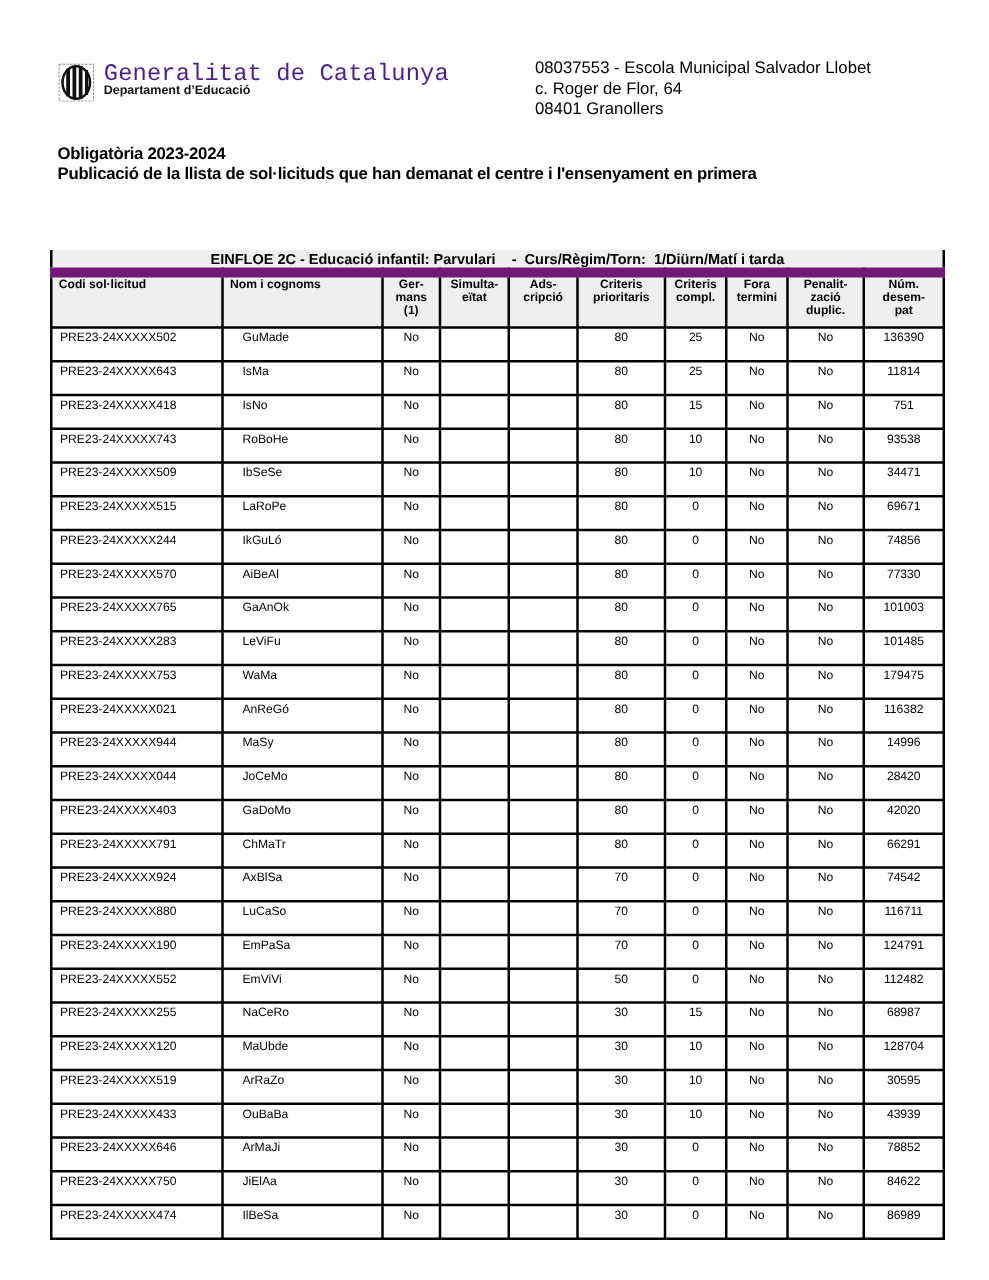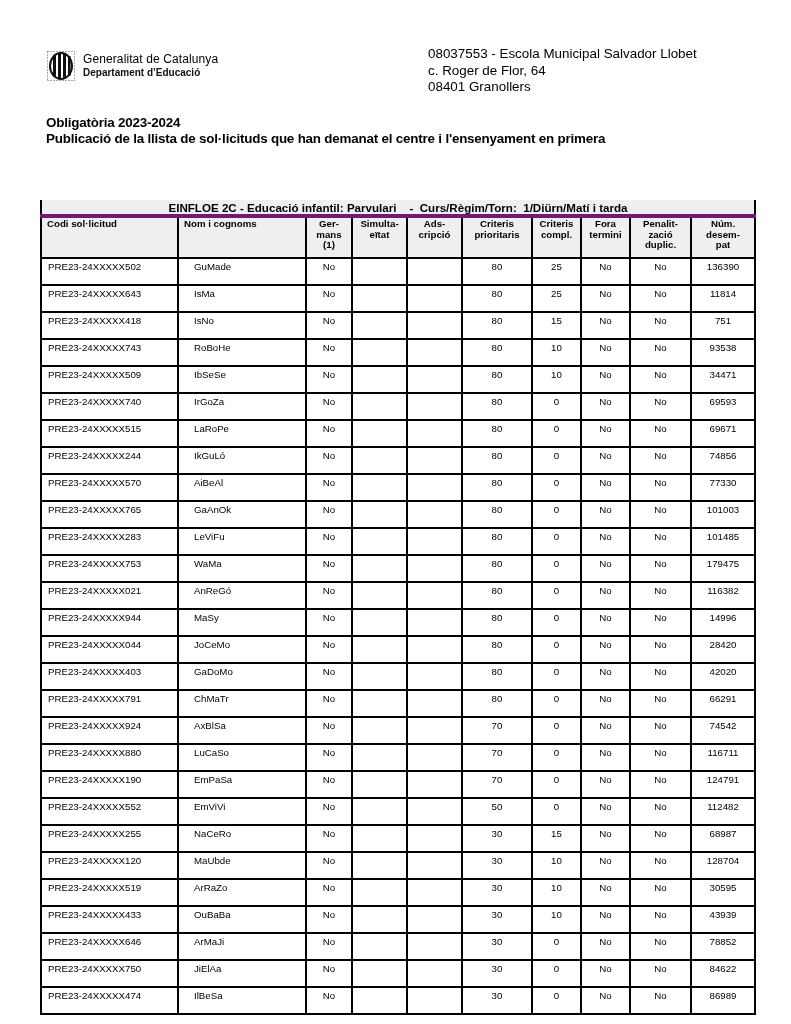--- a/index.html
+++ b/index.html
@@ -1,32 +1,32 @@
 <!DOCTYPE html>
 <html><head>
 <meta charset="utf-8">
 <style>
   html, body { margin: 0; padding: 0; background: #ffffff; }
   body { width: 791px; height: 1024px; position: relative; overflow: hidden;
          font-family: "Liberation Sans", sans-serif; color: #000; }
   .logo { position: absolute; left: 47px; top: 51px; display: flex; align-items: center; }
   .logo-mark { width: 28px; height: 30px; margin-right: 8px; }
   .logo-text { line-height: 14px; }
-  .logo-line1 { font-size: 12px; color: #000000; letter-spacing: 0.1px; }
+  .logo-line1 { font-size: 19px; color: #4c1d95; letter-spacing: 0.1px; font-family: Liberation Mono, monospace; }
   .logo-line2 { font-size: 10px; font-weight: bold; color: #111; }
   .school { position: absolute; left: 428px; top: 46px; font-size: 13.4px; line-height: 16.6px; }
   .headings { position: absolute; left: 46px; top: 115px; font-weight: bold; font-size: 13.4px; line-height: 16.4px; letter-spacing: -0.2px; }
   .tbl-wrap { position: absolute; left: 40px; top: 200px; width: 718px; }
   table { border-collapse: collapse; width: 714px; table-layout: fixed; }
   td, th { border: 2px solid #000; font-size: 9.7px; padding: 0; }
   th { background: #efefef; font-weight: bold; vertical-align: top; line-height: 10.5px; padding-top: 1px; }
   th.left { text-align: left; padding-left: 5px; }
   th.center { text-align: center; }
   .title-row td { background: #efefef; font-weight: bold; font-size: 11.6px; text-align: center;
-                  height: 14px; border-bottom: 4px solid #701a75; margin-top: 29px; }
+                  height: 14px; border-bottom: 8px solid #701a75; margin-top: 29px; }
   .title-row td { border-top: none; }
   .hdr th { height: 38px; }
   tbody.rows td { height: 23px; vertical-align: top; line-height: 11px; padding-top: 2px; }
   td.code { padding-left: 6px; }
   td.name { padding-left: 15px; }
   td.c { text-align: center; }
 </style>
 </head>
 <body>
 
@@ -142,32 +142,20 @@
           <td class="c">No</td>
           <td class="c"></td>
           <td class="c"></td>
           <td class="c">80</td>
           <td class="c">10</td>
           <td class="c">No</td>
           <td class="c">No</td>
           <td class="c">34471</td>
         </tr>
         <tr>
-          <td class="code">PRE23-24XXXXX740</td>
-          <td class="name">IrGoZa</td>
-          <td class="c">No</td>
-          <td class="c"></td>
-          <td class="c"></td>
-          <td class="c">80</td>
-          <td class="c">0</td>
-          <td class="c">No</td>
-          <td class="c">No</td>
-          <td class="c">69593</td>
-        </tr>
-        <tr>
           <td class="code">PRE23-24XXXXX515</td>
           <td class="name">LaRoPe</td>
           <td class="c">No</td>
           <td class="c"></td>
           <td class="c"></td>
           <td class="c">80</td>
           <td class="c">0</td>
           <td class="c">No</td>
           <td class="c">No</td>
           <td class="c">69671</td>

